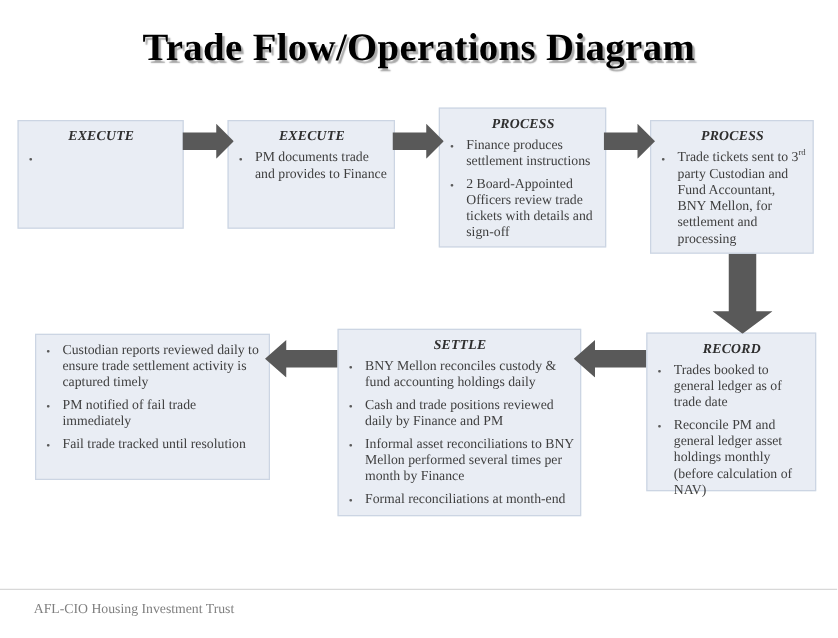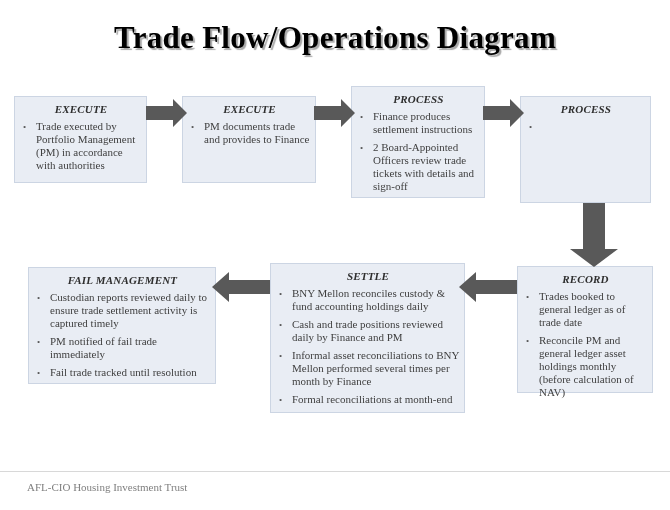--- a/index.html
+++ b/index.html
@@ -104,21 +104,20 @@
 
 <div class="slide">
 
   <div class="title">Trade Flow/Operations Diagram</div>
 
   <div class="box" id="box-execute">
     <div class="box-header">EXECUTE</div>
     <ul class="bullets">
       <li>
         <span class="marker">•</span>
-        <span class="btext">Trade executed by Portfolio Management (PM) in accordance with authorities</span>
       </li>
     </ul>
   </div>
 
   <div class="box" id="box-capture">
     <div class="box-header">EXECUTE</div>
     <ul class="bullets">
       <li>
         <span class="marker">•</span>
         <span class="btext">PM documents trade and provides to Finance</span>
@@ -138,20 +137,21 @@
         <span class="btext">2 Board-Appointed Officers review trade tickets with details and sign-off</span>
       </li>
     </ul>
   </div>
 
   <div class="box" id="box-instruct">
     <div class="box-header">PROCESS</div>
     <ul class="bullets">
       <li>
         <span class="marker">•</span>
+        <span class="btext"><span>Trade tickets sent to 3</span><sup>rd</sup><span> party Custodian and Fund Accountant, BNY Mellon, for settlement and processing</span></span>
       </li>
     </ul>
   </div>
 
   <div class="box" id="box-record">
     <div class="box-header">RECORD</div>
     <ul class="bullets">
       <li>
         <span class="marker">•</span>
         <span class="btext">Trades booked to general ledger as of trade date</span>
@@ -179,21 +179,20 @@
         <span class="btext">Informal asset reconciliations to BNY Mellon performed several times per month by Finance</span>
       </li>
       <li>
         <span class="marker">•</span>
         <span class="btext">Formal reconciliations at month-end</span>
       </li>
     </ul>
   </div>
 
   <div class="box" id="box-fail">
-    <div class="box-header">FAIL MANAGEMENT</div>
     <ul class="bullets">
       <li>
         <span class="marker">•</span>
         <span class="btext">Custodian reports reviewed daily to ensure trade settlement activity is captured timely</span>
       </li>
       <li>
         <span class="marker">•</span>
         <span class="btext">PM notified of fail trade immediately</span>
       </li>
       <li>

